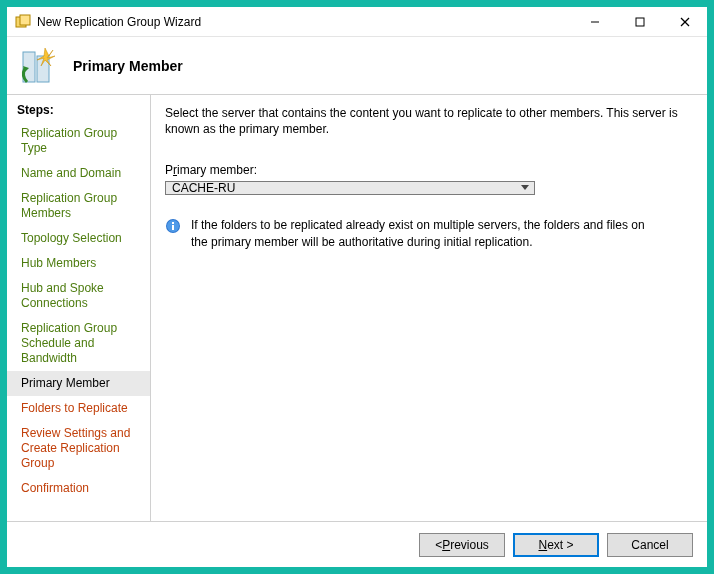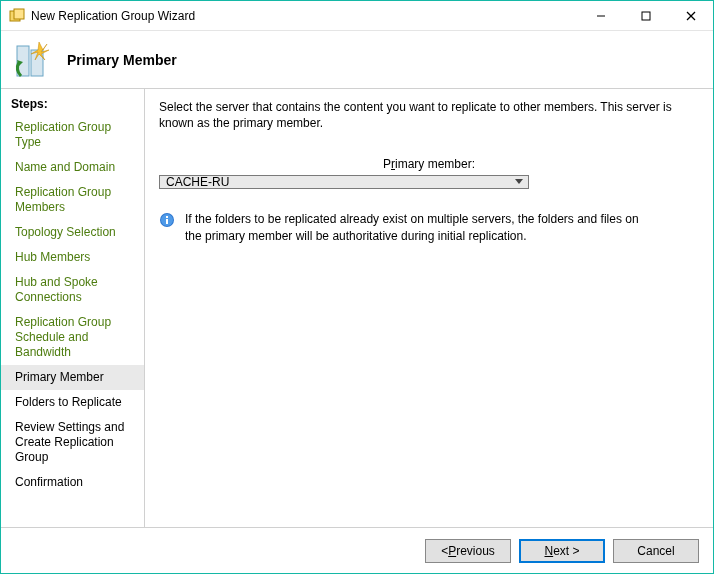--- a/index.html
+++ b/index.html
@@ -6,21 +6,21 @@
   body {
     margin: 0;
     font-family: "Segoe UI", Tahoma, sans-serif;
     font-size: 12px;
     background: #fff;
     color: #000;
   }
   .window {
     width: 714px;
     height: 574px;
-    border: 1px solid #14b8a6;
+    border: 7px solid #14b8a6;
     display: flex;
     flex-direction: column;
     background: #fff;
   }
   
   .titlebar {
     height: 30px;
     display: flex;
     align-items: center;
     border-bottom: 1px solid #e5e5e5;
@@ -75,30 +75,30 @@
   .steps-label {
     font-weight: bold;
     padding: 2px 10px 4px 10px;
   }
   .step {
     padding: 5px 10px 5px 14px;
     color: #4d7c0f;
     cursor: pointer;
     line-height: 1.25;
   }
-  .step.inactive { color: #000000; cursor: default; }
+  .step.inactive { color: #c2410c; cursor: default; }
   .step.current { background: #e9e9e9; color: #000; cursor: default; }
   .content {
     flex: 1;
     padding: 10px 14px 0 14px;
     display: flex;
     flex-direction: column;
   }
   .desc { line-height: 1.35; margin-bottom: 26px; }
-  .field-label { margin-bottom: 4px; text-align: center; }
+  .field-label { margin-bottom: 4px; }
   .field-label .ul { text-decoration: underline; }
   .combo {
     width: 370px;
     height: 14px;
     border: 1px solid #7a7a7a;
     background: #e9e9e9;
     display: flex;
     align-items: center;
     padding: 0 0 0 6px;
     position: relative;

